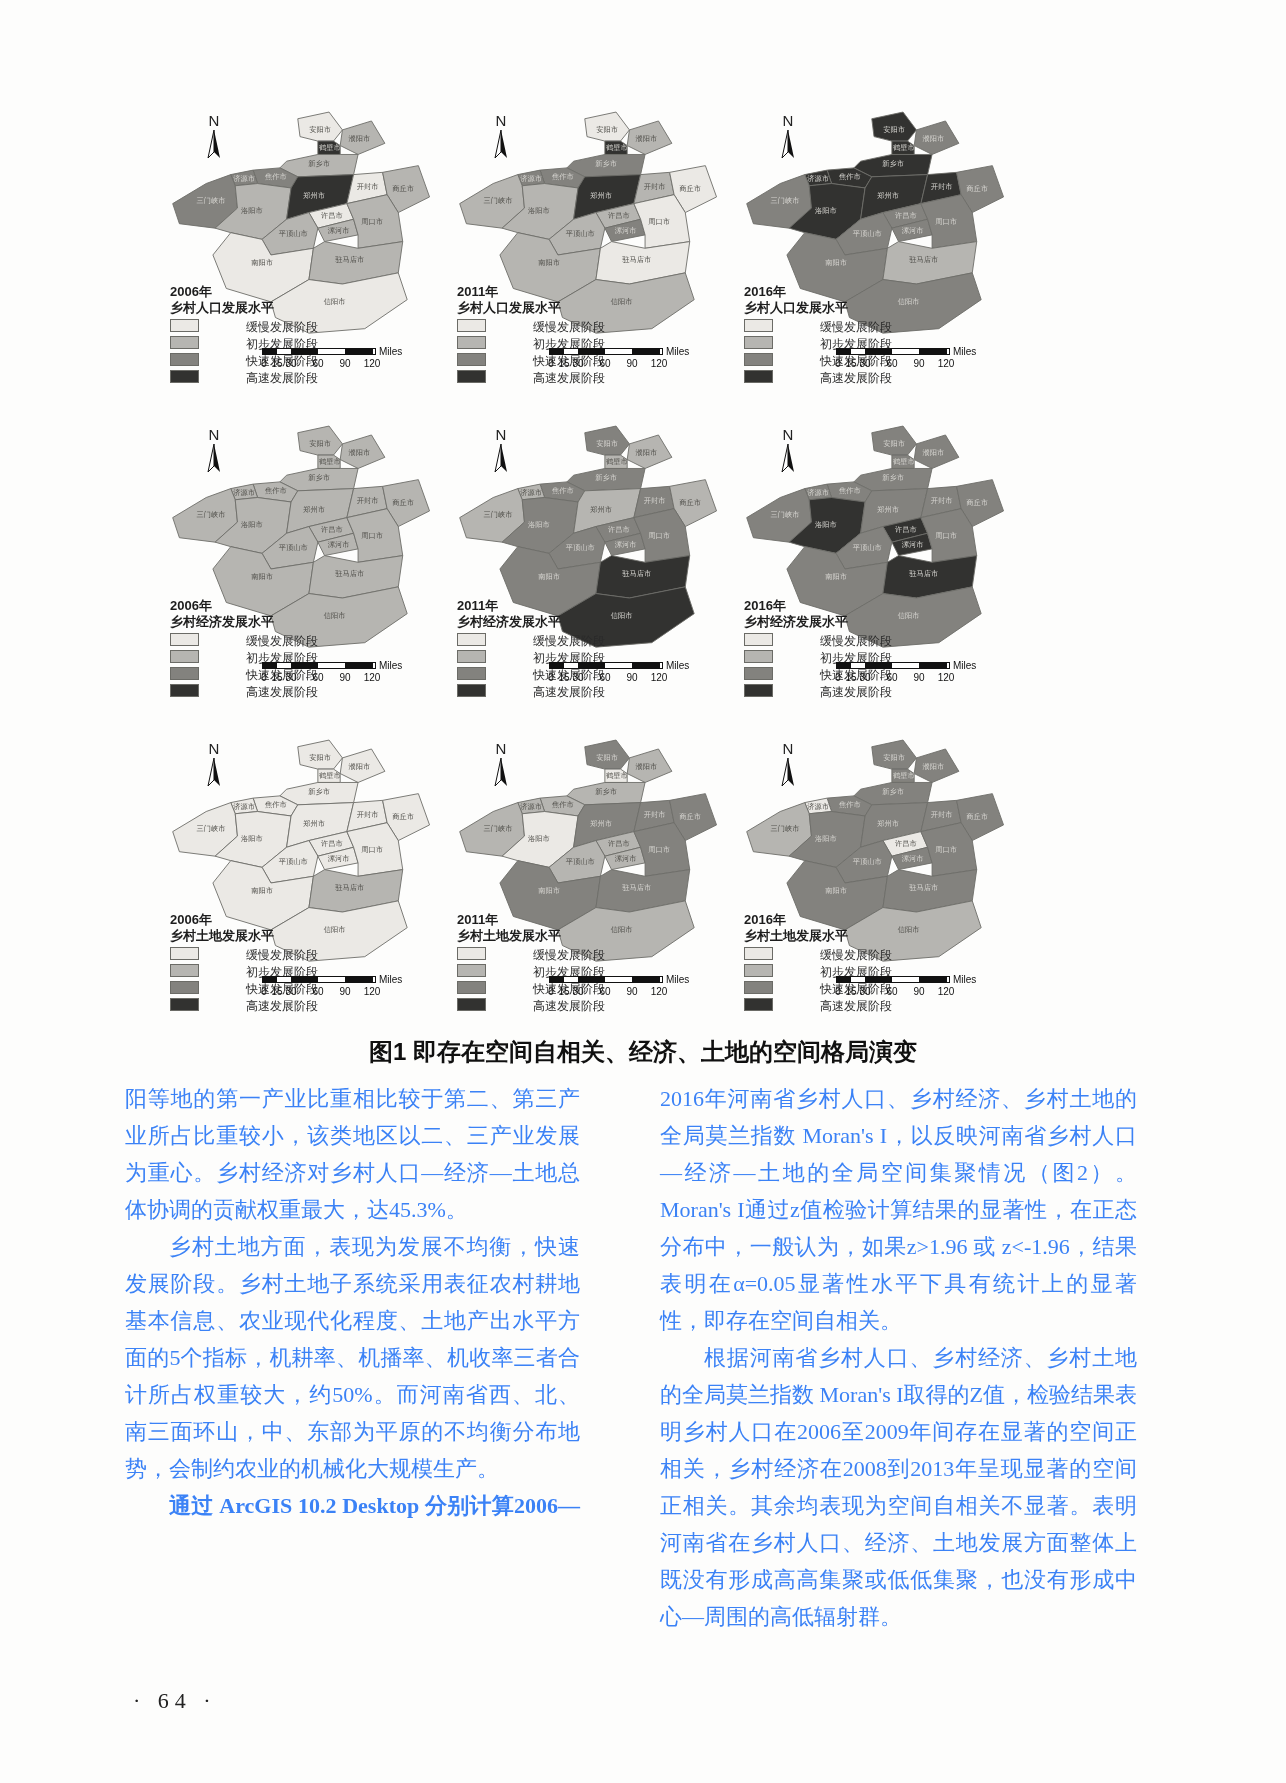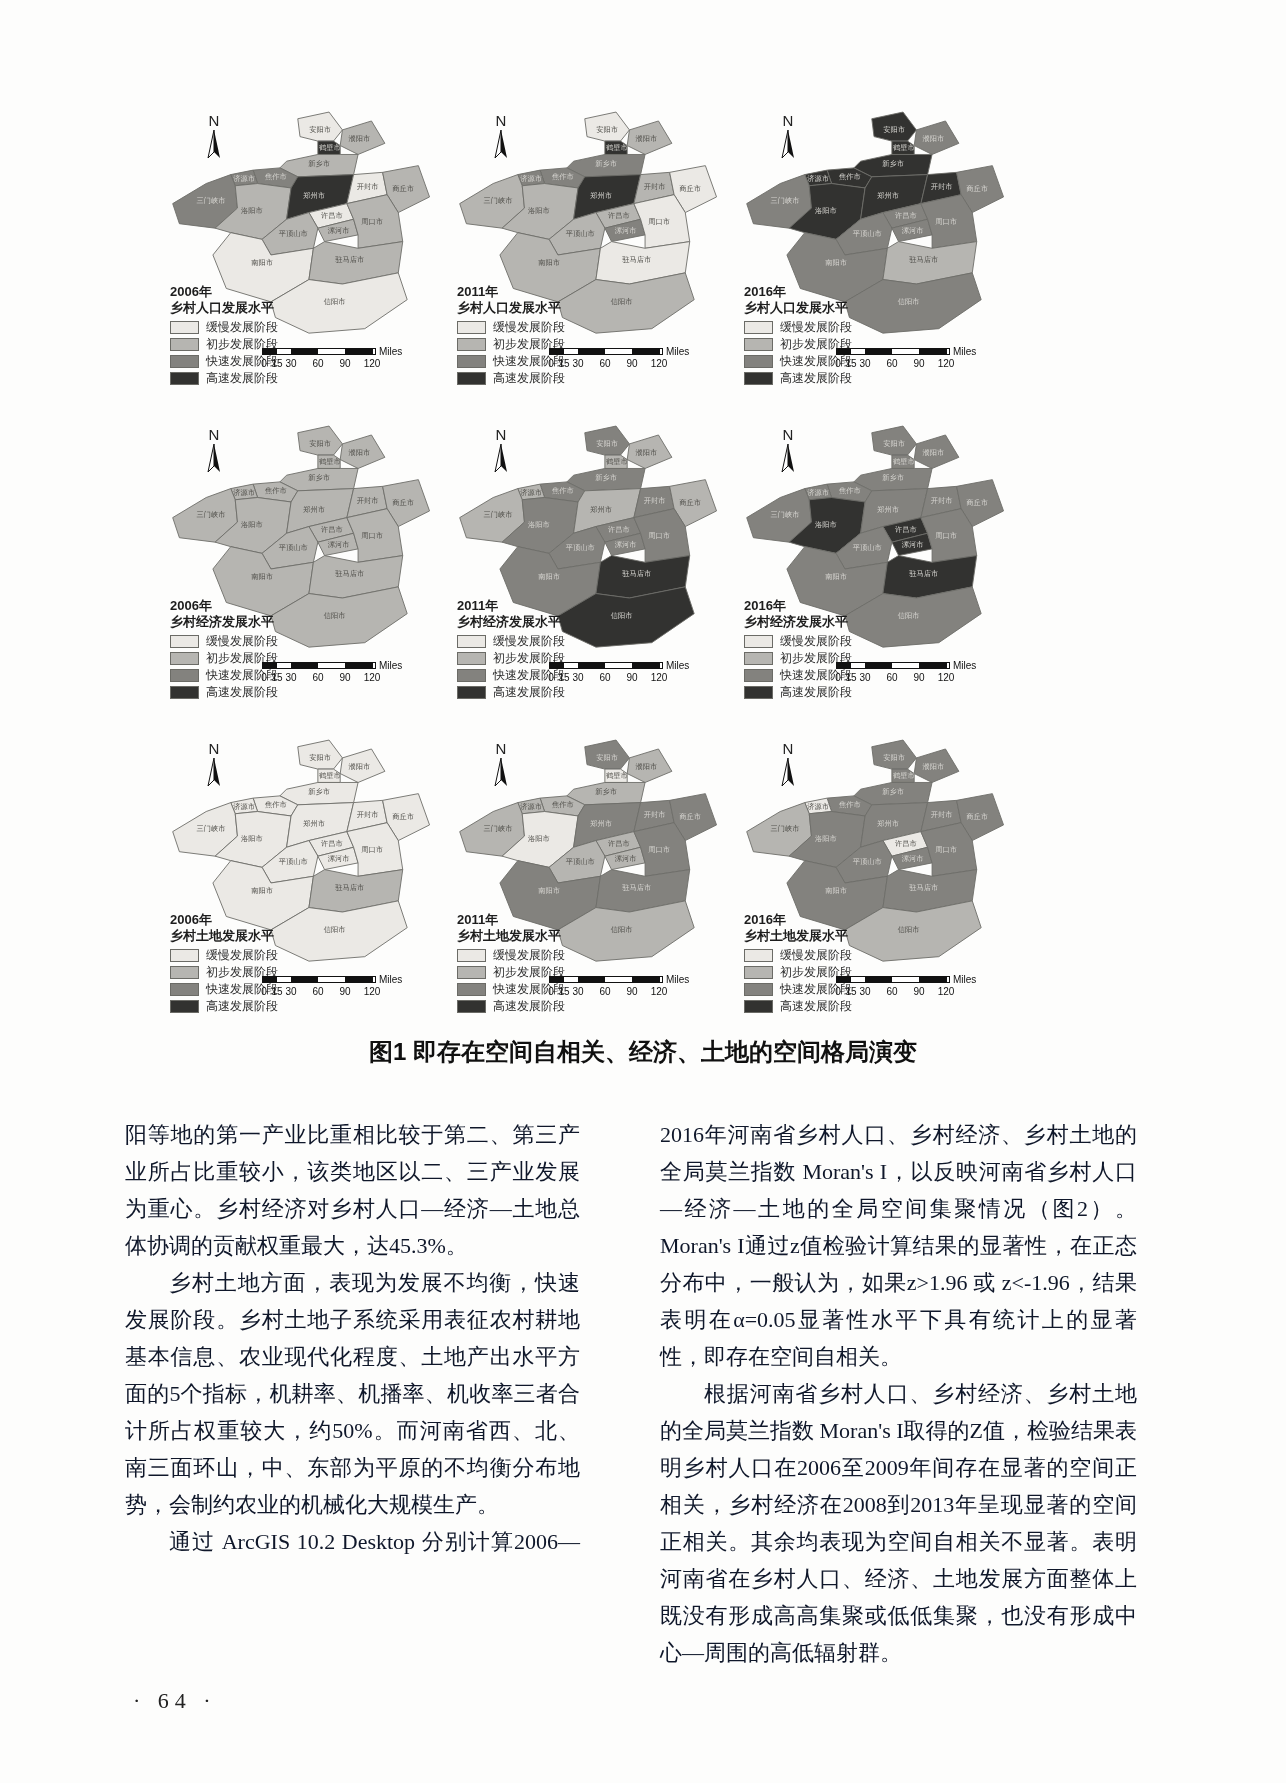--- a/index.html
+++ b/index.html
@@ -13,44 +13,44 @@
     position:absolute; left:156px; top:88px; width:860px;
     display:grid; grid-template-columns:repeat(3,287px); grid-auto-rows:314px;
   }
   .map-cell{position:relative;}
   .north{position:absolute; left:48px; top:26px; width:20px; text-align:center; z-index:3;}
   .north .n-letter{font-family:"Liberation Sans",sans-serif; font-size:15px; line-height:14px; color:#222;}
   .map-svg{position:absolute; left:10px; top:4px; z-index:1;}
   .legend{position:absolute; left:14px; top:196px; z-index:4; background:transparent;}
   .legend .lg-year{font-family:"Liberation Sans",sans-serif; font-weight:bold; font-size:13px; line-height:16px; color:#1d1d1d;}
   .legend .lg-title{font-family:"Liberation Sans",sans-serif; font-weight:bold; font-size:13px; line-height:16px; color:#1d1d1d; margin-bottom:3px;}
-  .lg-item{display:flex; align-items:center; height:17px;}
+  .lg-item{display:flex; height:17px;gap:40px;}
   .lg-swatch{width:27px; height:11px; border:1px solid #6b6b66; margin-right:7px;}
   .lg-label{font-size:12px; color:#2a2a2a; font-family:"Liberation Serif",serif;}
   .scalebar{position:absolute; left:106px; top:258px; width:150px; height:26px; z-index:4;}
   .sb-row{display:flex; align-items:center;}
   .sb-bar{display:flex; border:1px solid #111; height:5px; width:112px; background:#fff;}
   .sb-seg{height:5px;}
   .sb-unit{font-family:"Liberation Sans",sans-serif; font-size:10px; margin-left:3px; color:#111;}
   .sb-ticks{position:relative; height:12px; width:112px;}
   .sb-tick{position:absolute; top:1px; transform:translateX(-50%);
     font-family:"Liberation Sans",sans-serif; font-size:10px; color:#111;}
   .fig-caption{
     position:absolute; top:1036px; left:0; width:100%; text-align:center;
     font-family:"Liberation Sans",sans-serif; font-weight:bold; font-size:24px; color:#101010;
   }
   
   .body-text{position:absolute; left:125px; top:1080px; width:1012px; display:flex;}
   .col{width:455px; font-size:22px; line-height:37px; text-align:justify;
-       font-family:"Liberation Serif",serif; color:#0f172a;margin-top:36px;}
+       font-family:"Liberation Serif",serif; color:#3b82f6;}
   .col-left{margin-right:80px;}
   .col-right{width:477px;}
   .col p{margin:0; text-indent:2em;}
   .col p.continue{text-indent:0;}
-  .col p.stretch{text-align-last:justify;}
+  .col p.stretch{text-align-last:justify;font-weight:bold;}
   .col p.heading{font-family:"Liberation Sans",sans-serif; font-weight:bold; text-indent:2em;}
   
   .footer-pg{position:absolute; left:133px; top:1688px; font-size:22px; letter-spacing:6px; color:#222;
              font-family:"Liberation Serif",serif;}
 </style>
 </head>
 <body>
 
 <div class="page">
   <div class="figure-grid">

